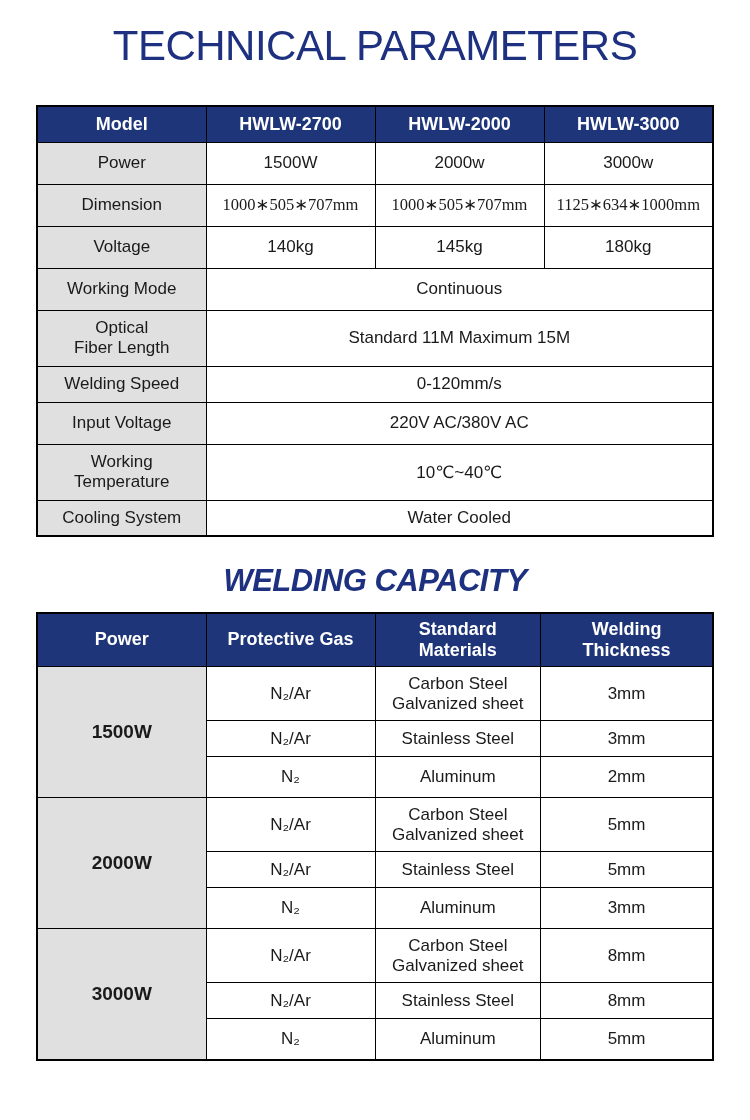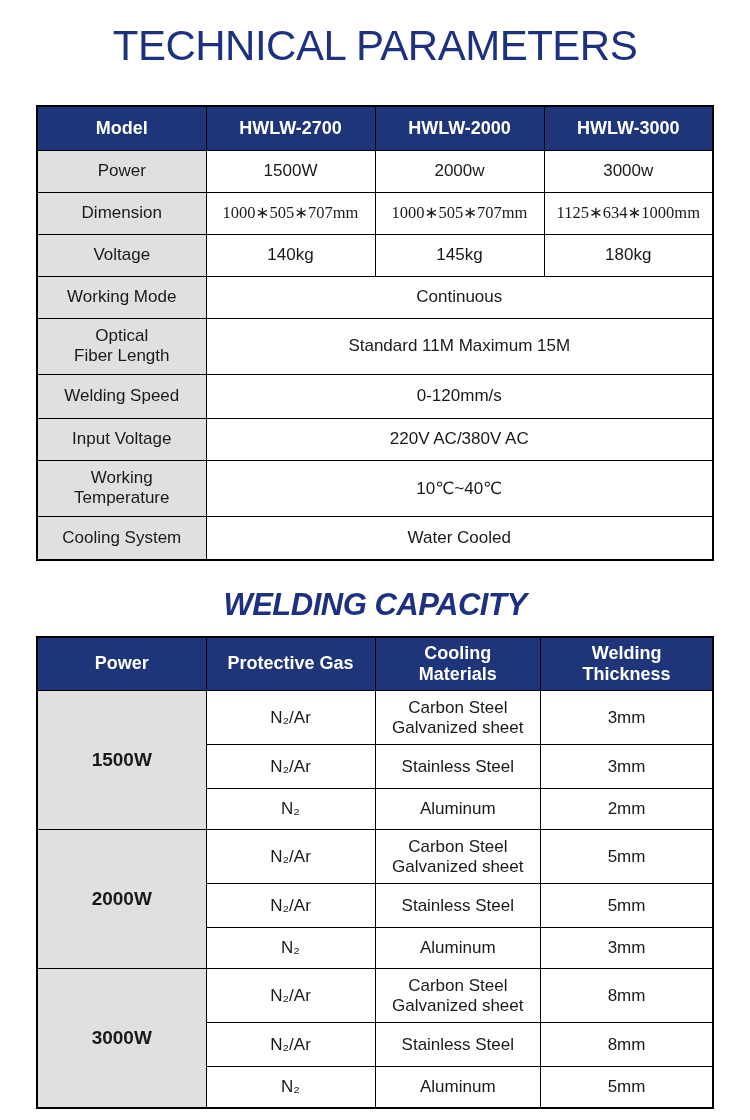--- a/index.html
+++ b/index.html
@@ -66,21 +66,21 @@
   }
   .power-cell {
     background: #e0e0e0;
     font-size: 19px;
     font-weight: 700;
   }
   .dim-cell { font-size: 16.5px; padding: 2px 1px; font-family: Liberation Serif, serif; }
   
   .h41 { height: 41px; }
   .h42 { height: 42px; }
-  .h44 { height: 44px; }
+  .h44 { height: 36px; }
   .h54 { height: 54px; }
   .h56 { height: 56px; }
 </style>
 </head>
 <body>
 
 <div class="page">
 
   <h1 class="main-title">TECHNICAL PARAMETERS</h1>
 
@@ -153,21 +153,21 @@
     <colgroup>
       <col style="width:25%">
         <col style="width:25%">
         <col style="width:24.5%">
         <col style="width:25.5%">
     </colgroup>
     <thead>
       <tr class="h54">
         <th>Power</th>
         <th>Protective Gas</th>
-        <th>Cooling
+        <th>Standard
 Materials</th>
         <th>Welding
 Thickness</th>
       </tr>
     </thead>
     <tbody>
 
       <tr class="h54">
         <td class="power-cell" rowspan="3">1500W</td>
         <td>N₂/Ar</td>

